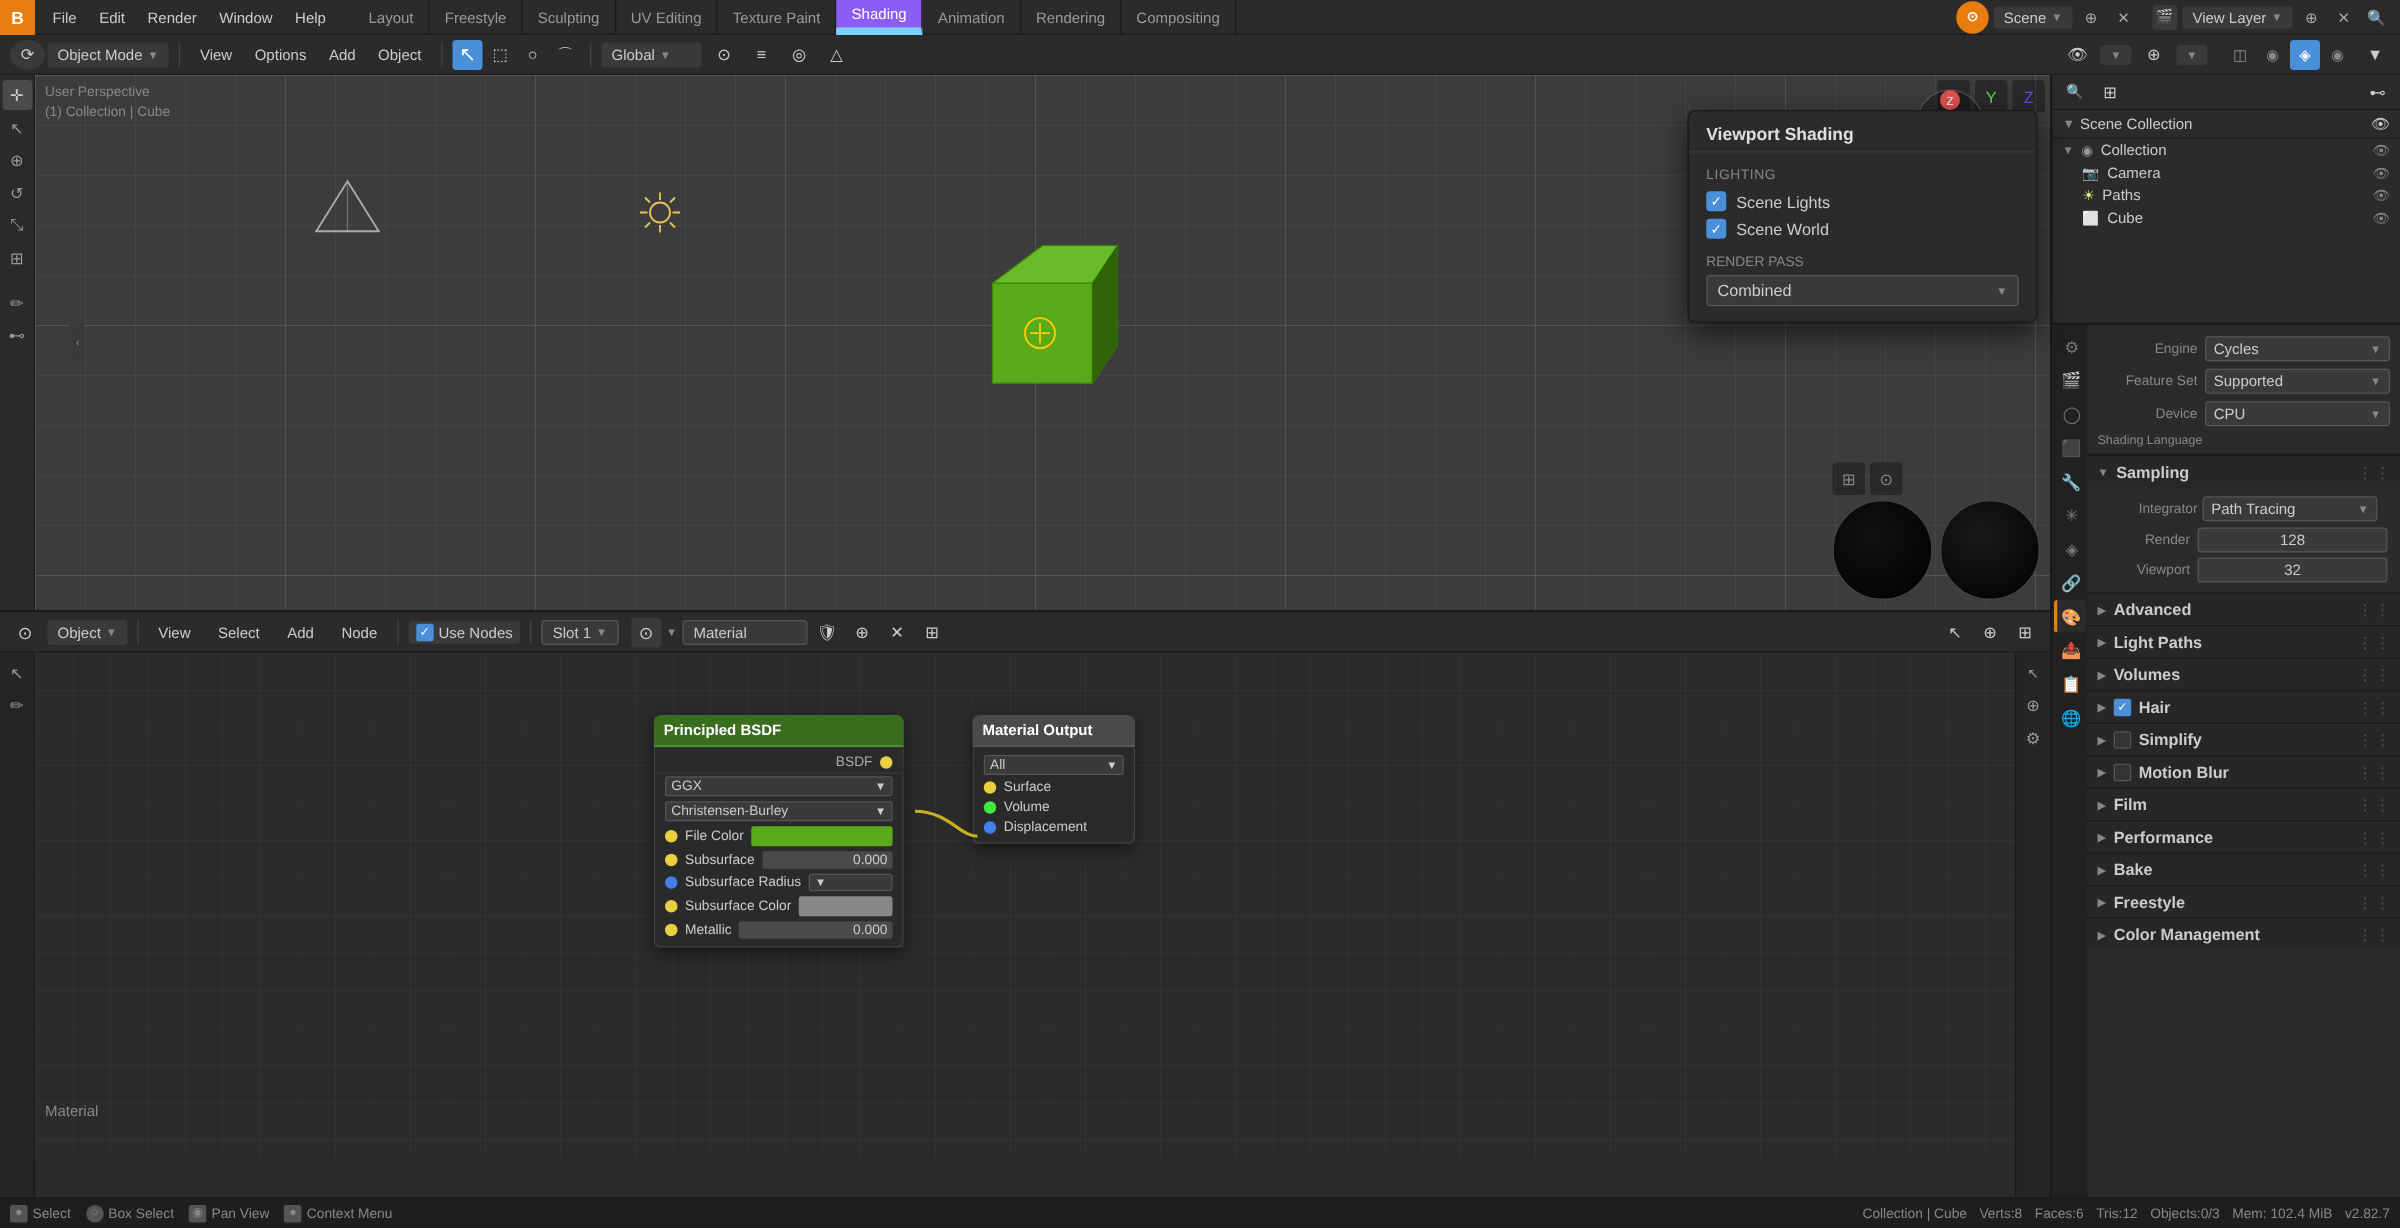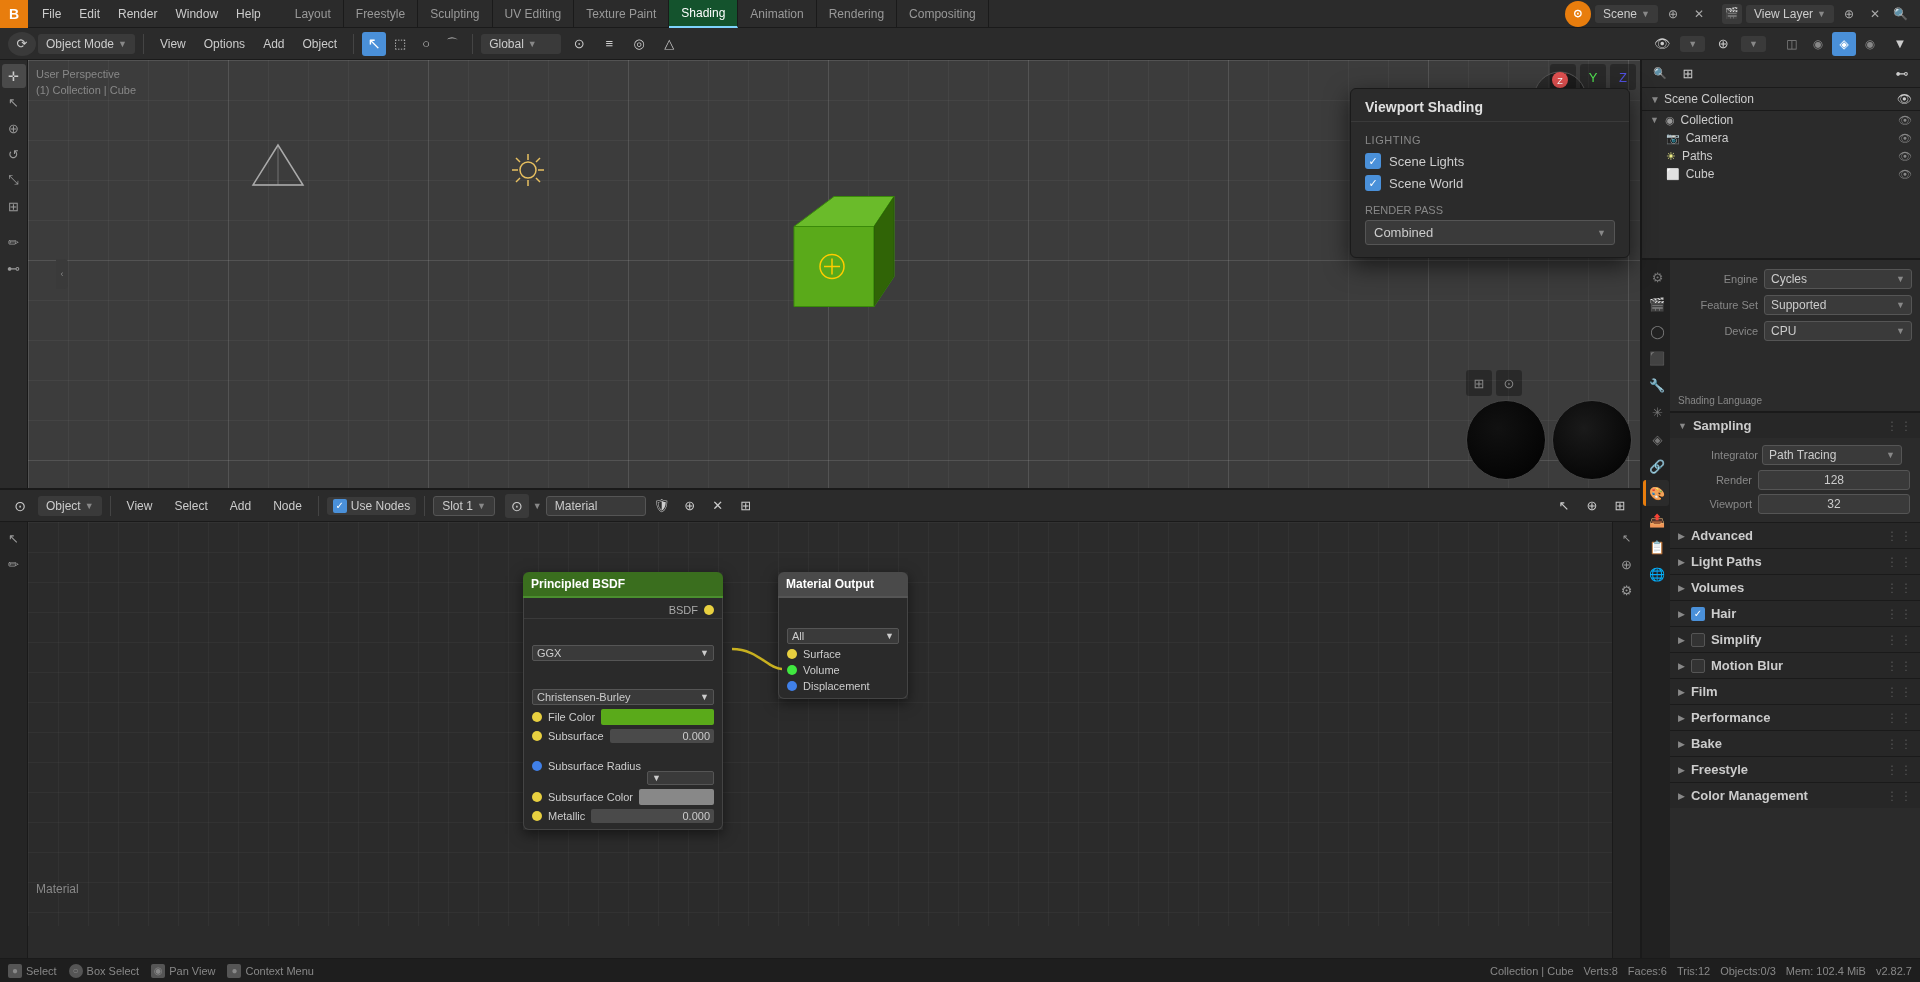--- a/index.html
+++ b/index.html
@@ -59,23 +59,23 @@
     .workspace-tab {
       padding: 0 12px;
       display: flex;
       align-items: center;
       cursor: pointer;
       color: #999;
       font-size: 12px;
       border-right: 1px solid #1a1a1a;
     }
     .workspace-tab.active {
-      background: #14532d;
+      background: #8b5cf6;
       color: #fff;
-      border-bottom: 2px solid #7dd3fc;
+      border-bottom: 6px solid #7dd3fc;
     }
     .top-right-controls {
       margin-left: auto;
       display: flex;
       align-items: center;
       gap: 4px;
       padding-right: 8px;
     }
     .scene-selector {
       display: flex;
@@ -431,21 +431,20 @@
       flex: 1;
       background: #3a3a3a;
       border: 1px solid #555;
       color: #ccc;
       padding: 1px 4px;
       border-radius: 2px;
       font-size: 11px;
       display: flex;
       align-items: center;
       justify-content: space-between;
-      margin-top: 24px;
     }
     .node-value-input {
       flex: 1;
       background: #4a4a4a;
       border: none;
       color: #ccc;
       padding: 1px 4px;
       border-radius: 2px;
       font-size: 11px;
       text-align: right;
@@ -1129,21 +1128,21 @@
         </div>
       </div>
       <div class="props-engine-row">
         <span class="props-engine-name">Device</span>
         <div class="props-engine-val">
           <span>CPU</span>
           <span style="font-size:9px;color:#888;">▼</span>
         </div>
       </div>
       <div class="props-engine-row">
-        <span class="props-engine-name" style="min-width:80px;font-size:10px;margin-top:48px;">Shading Language</span>
+        <span class="props-engine-name" style="min-width:80px;font-size:10px;">Shading Language</span>
       </div>
     </div>
 
     <div class="separator-line"></div>
 
     <div class="props-section-head">
       <span class="collapse-caret chevron-down"></span>
       <span class="props-section-title">Sampling</span>
       <div class="props-dots">
         <span>⋮</span>

